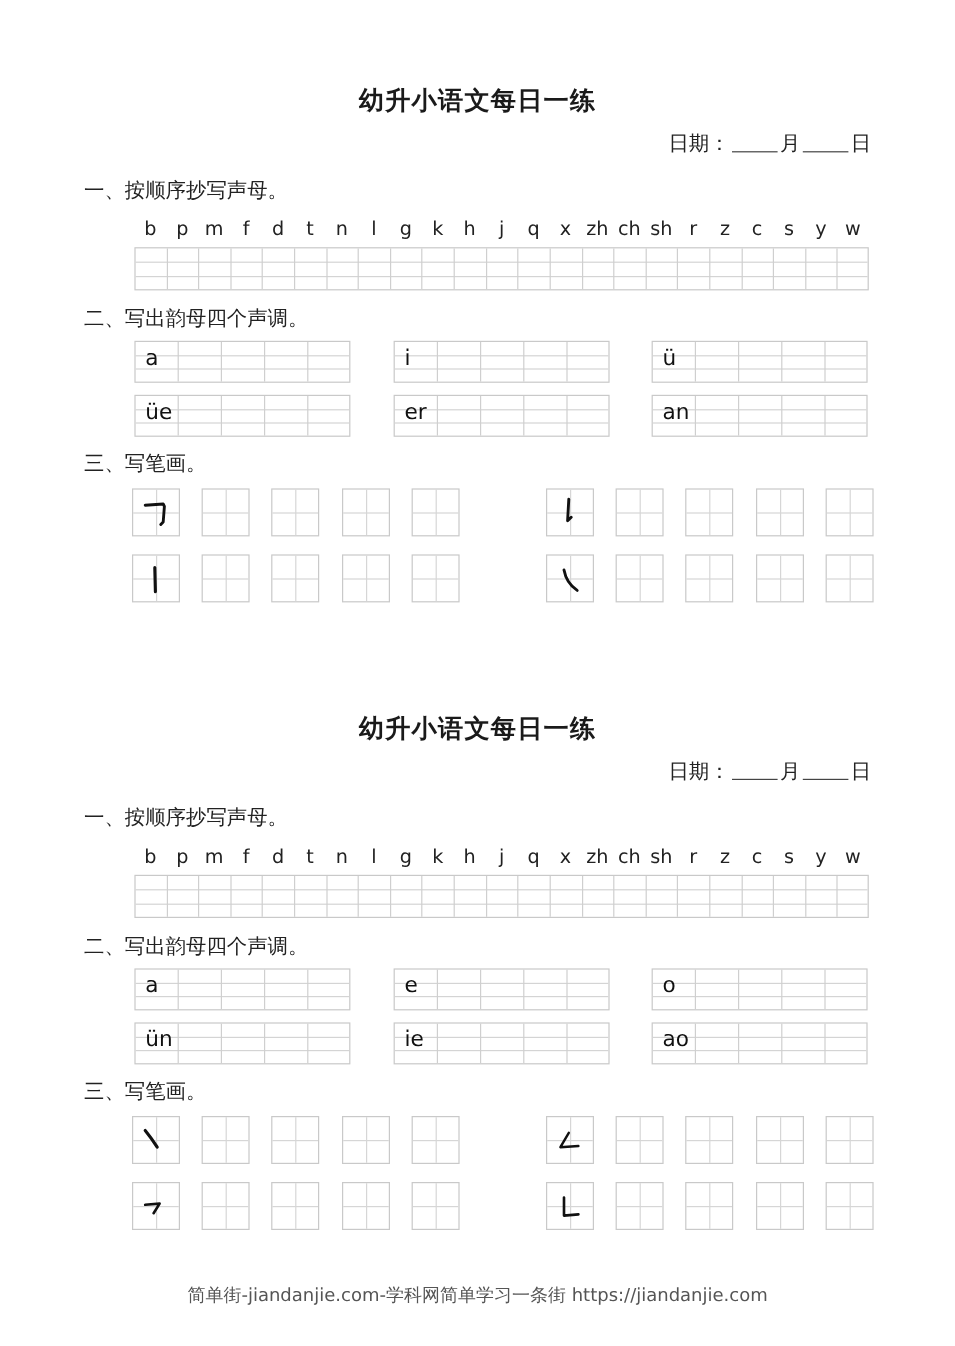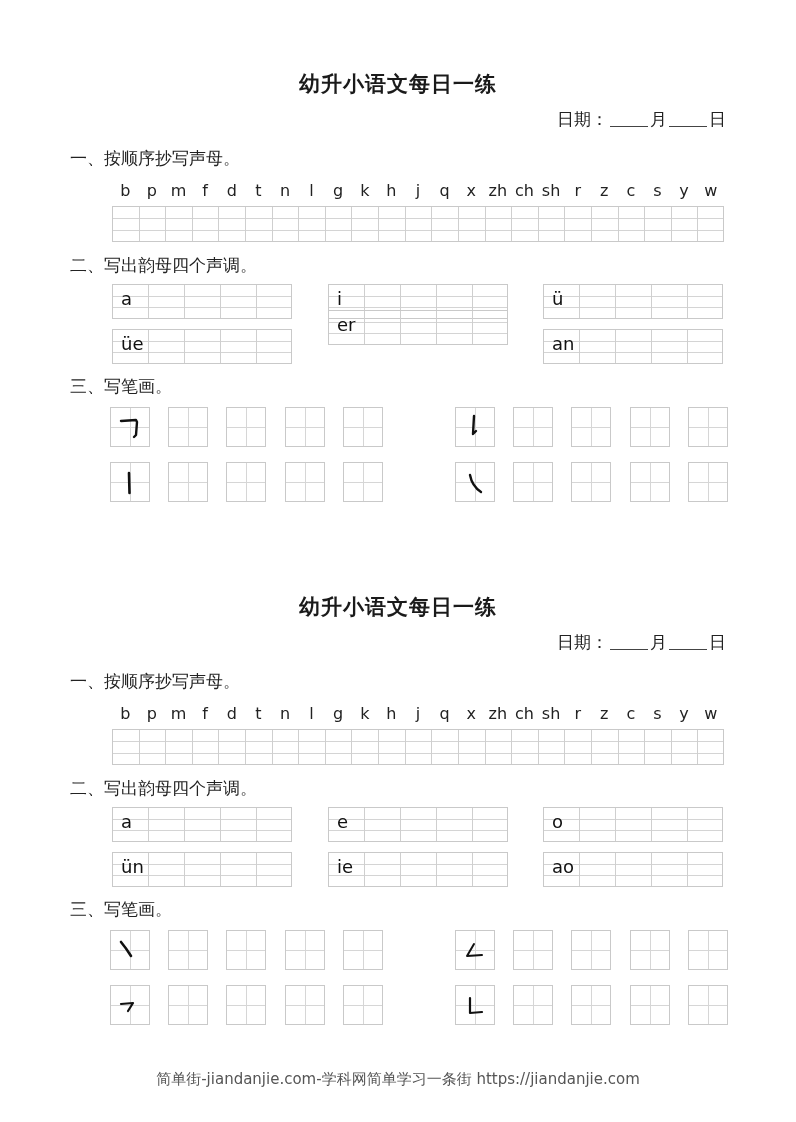--- a/index.html
+++ b/index.html
@@ -115,21 +115,21 @@
       </div>
       <div class="grid" style="left: 112px; top: 329px; width: 180px; height: 35px;">
         <div class="hl" style="top: 10.6667px;"></div>
         <div class="hl" style="top: 22.3333px;"></div>
         <div class="vl" style="left: 35px;"></div>
         <div class="vl" style="left: 71px;"></div>
         <div class="vl" style="left: 107px;"></div>
         <div class="vl" style="left: 143px;"></div>
         <span class="vowel-text">üe</span>
       </div>
-      <div class="grid" style="left: 328px; top: 310px; width: 180px; height: 35px;">
+      <div class="grid" style="left: 328px; top: 329px; width: 180px; height: 35px;">
         <div class="hl" style="top: 10.6667px;"></div>
         <div class="hl" style="top: 22.3333px;"></div>
         <div class="vl" style="left: 35px;"></div>
         <div class="vl" style="left: 71px;"></div>
         <div class="vl" style="left: 107px;"></div>
         <div class="vl" style="left: 143px;"></div>
         <span class="vowel-text">er</span>
       </div>
       <div class="grid" style="left: 543px; top: 329px; width: 180px; height: 35px;">
         <div class="hl" style="top: 10.6667px;"></div>

